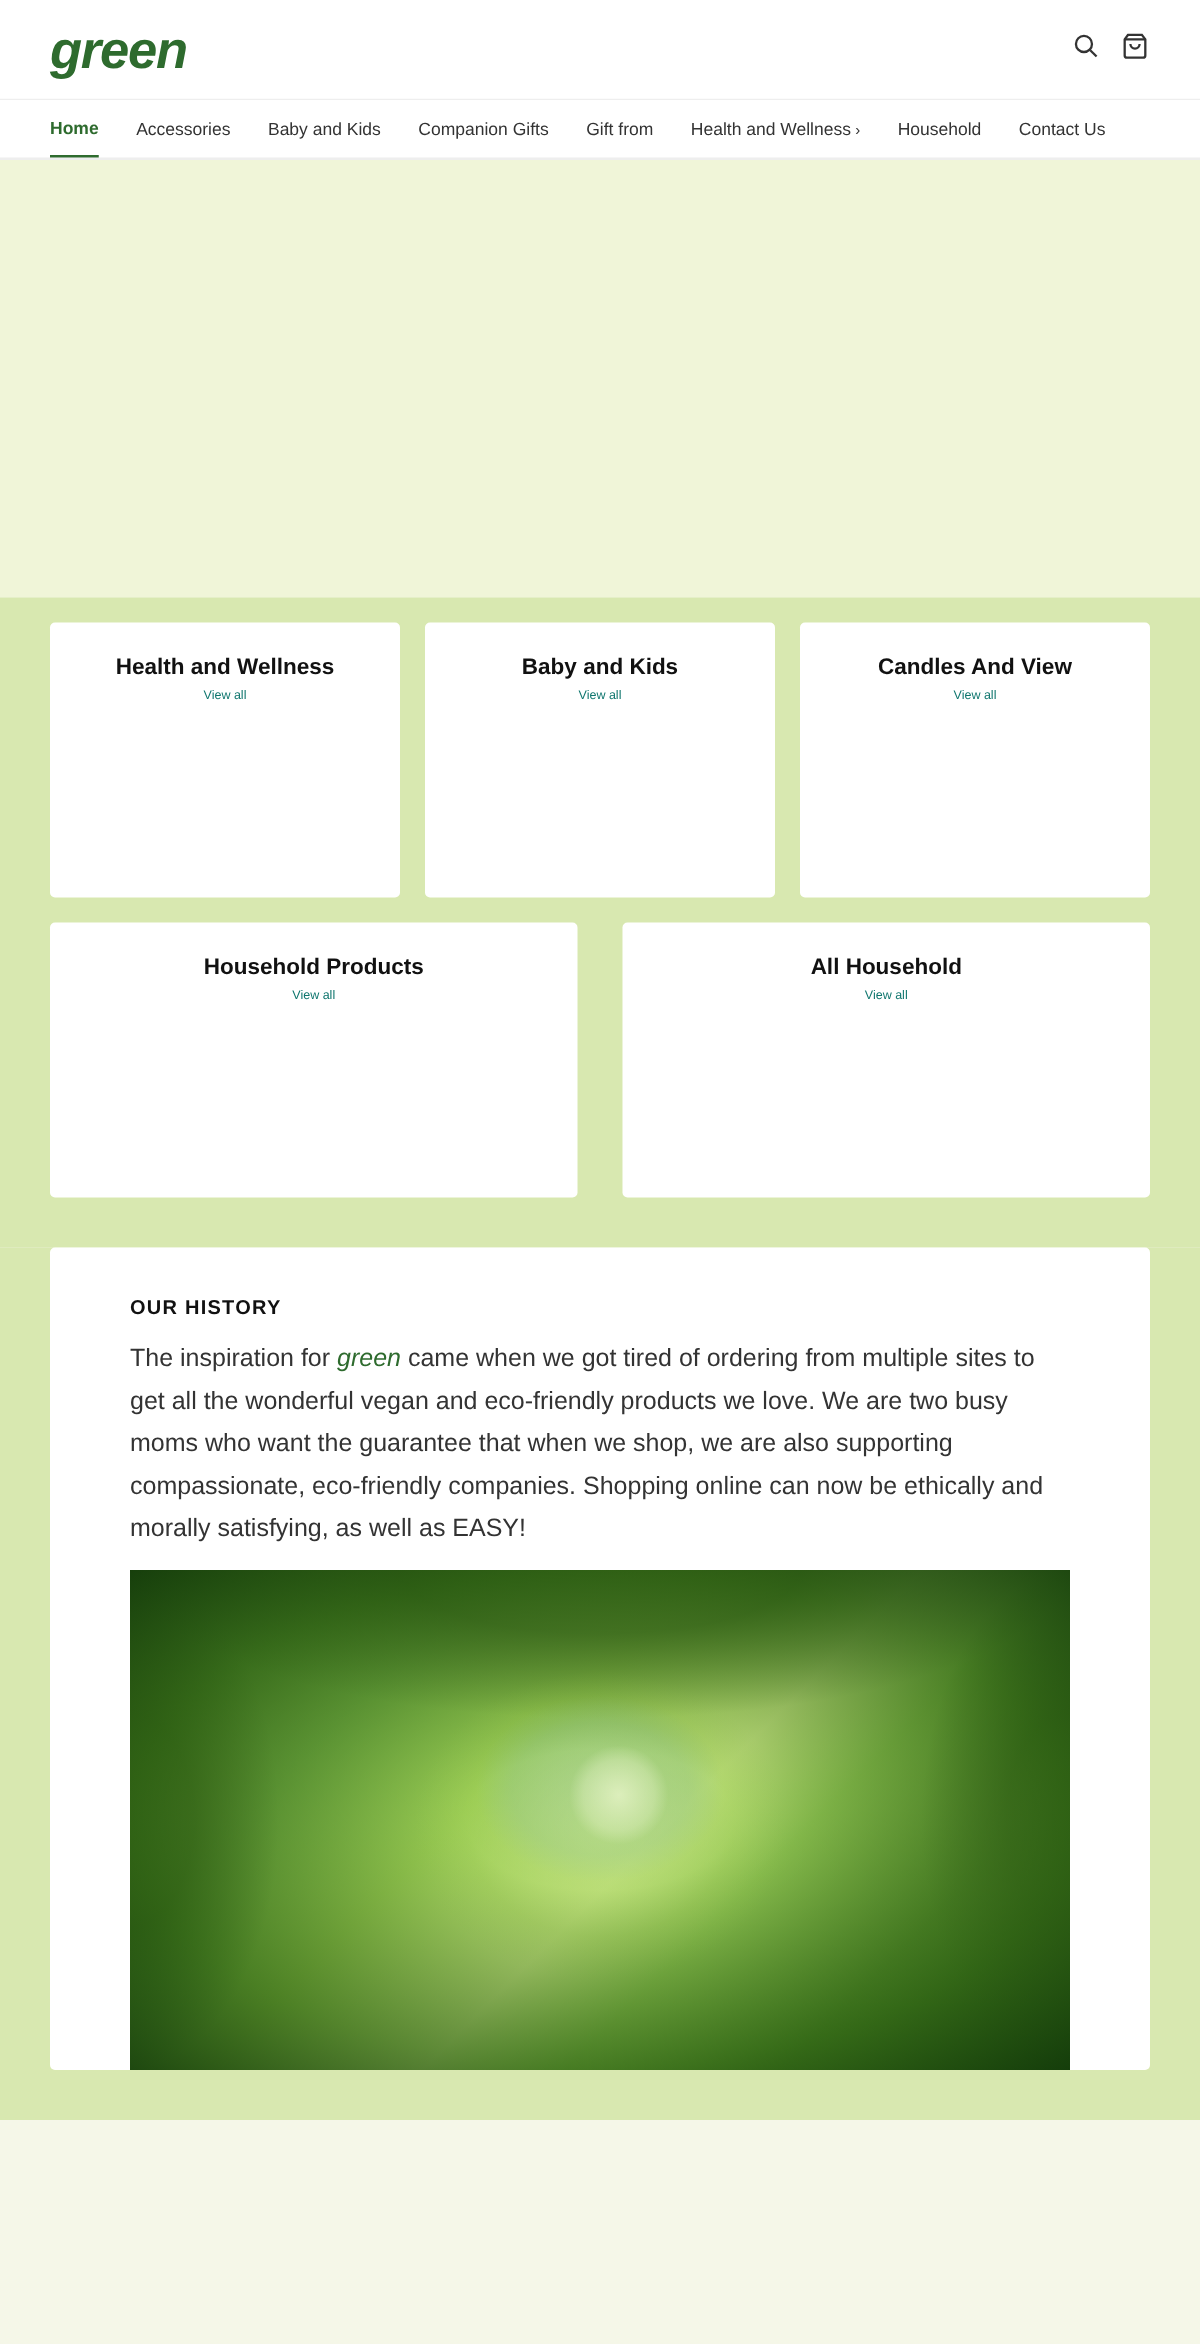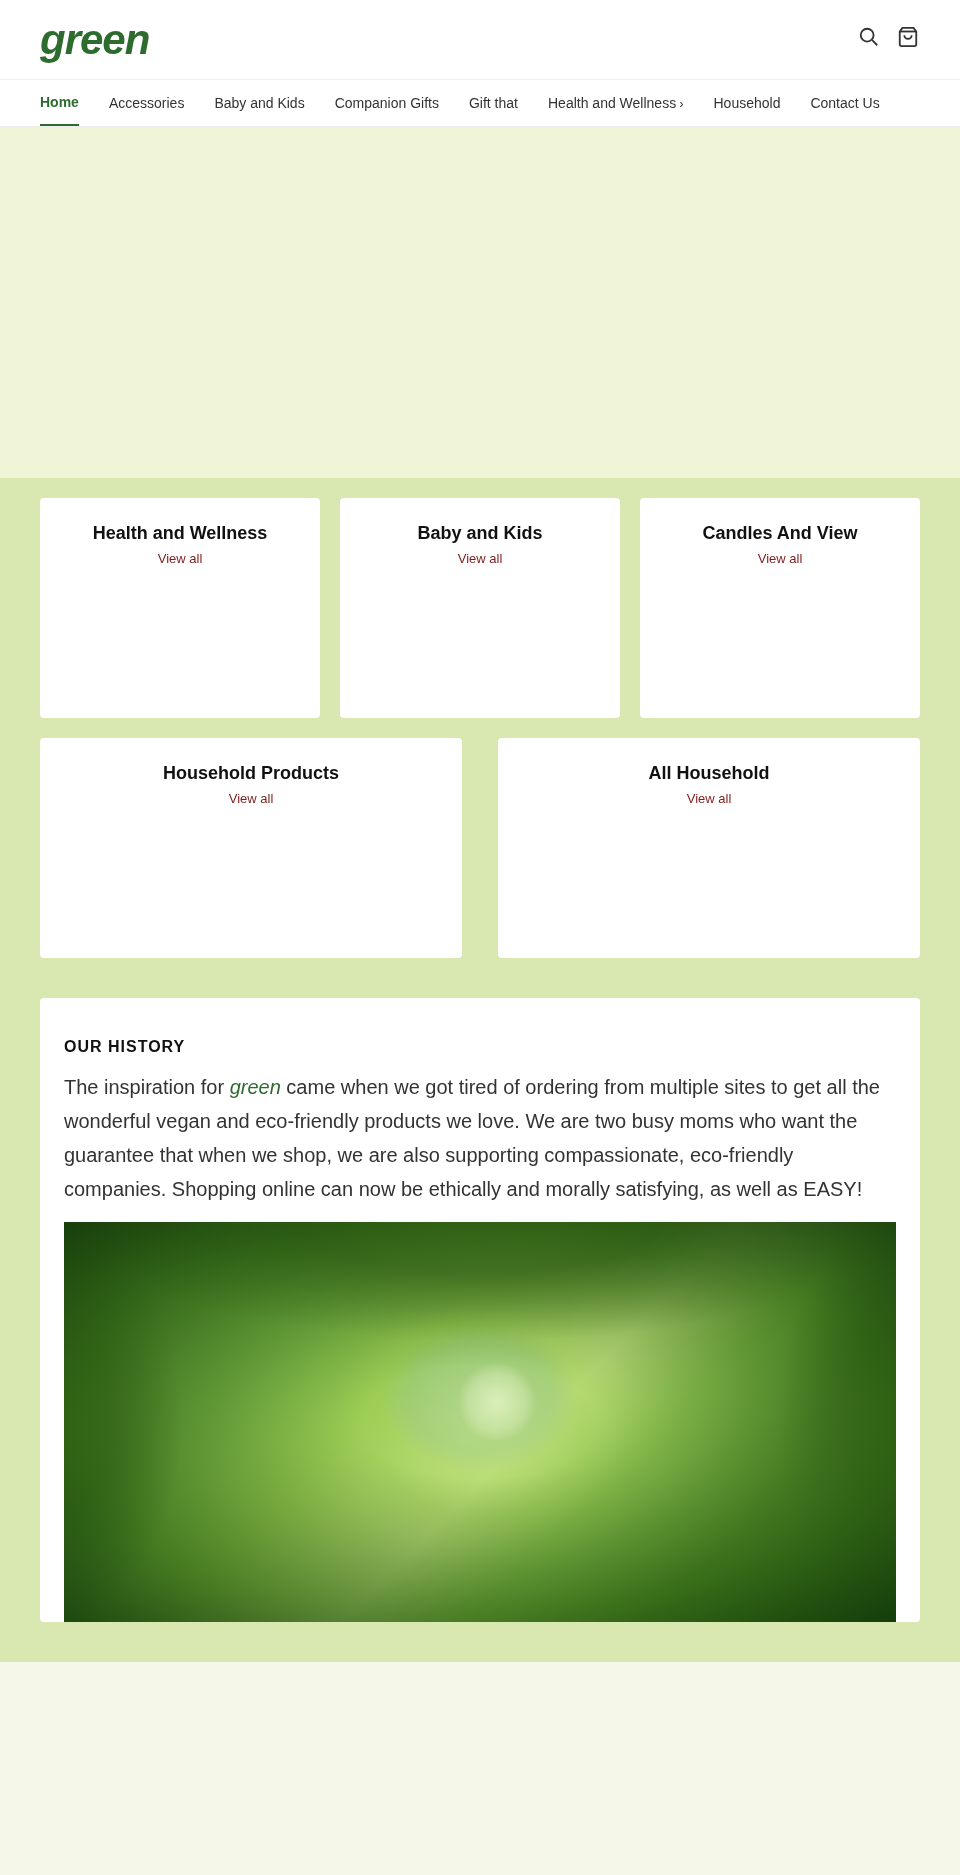--- a/index.html
+++ b/index.html
@@ -106,35 +106,35 @@
     }
     .collection-card-title {
       font-size: 18px;
       font-weight: 700;
       color: #111;
       text-align: center;
       margin-bottom: 6px;
       line-height: 1.3;
     }
     .view-all-link {
-      font-size: 13px;
-      color: #7f1d1d;
+      font-size: 10px;
+      color: #0f766e;
       text-decoration: none;
       cursor: pointer;
     }
 
     
     .history-section {
       background: #d8e8b0;
       padding: 0 40px 40px;
     }
     .history-card {
       background: #fff;
       border-radius: 4px;
-      padding: 40px 24px 0;
+      padding: 40px 64px 0;
       overflow: hidden;
     }
     .history-title {
       font-size: 16px;
       font-weight: 800;
       color: #111;
       letter-spacing: 1px;
       margin-bottom: 14px;
     }
     .history-text {
@@ -239,21 +239,21 @@
     <li>
       <a>Accessories</a>
     </li>
     <li>
       <a>Baby and Kids</a>
     </li>
     <li>
       <a>Companion Gifts</a>
     </li>
     <li>
-      <a>Gift that</a>
+      <a>Gift from</a>
     </li>
     <li class="nav-dropdown">
       <a>Health and Wellness</a>
     </li>
     <li>
       <a>Household</a>
     </li>
     <li>
       <a>Contact Us</a>
     </li>

